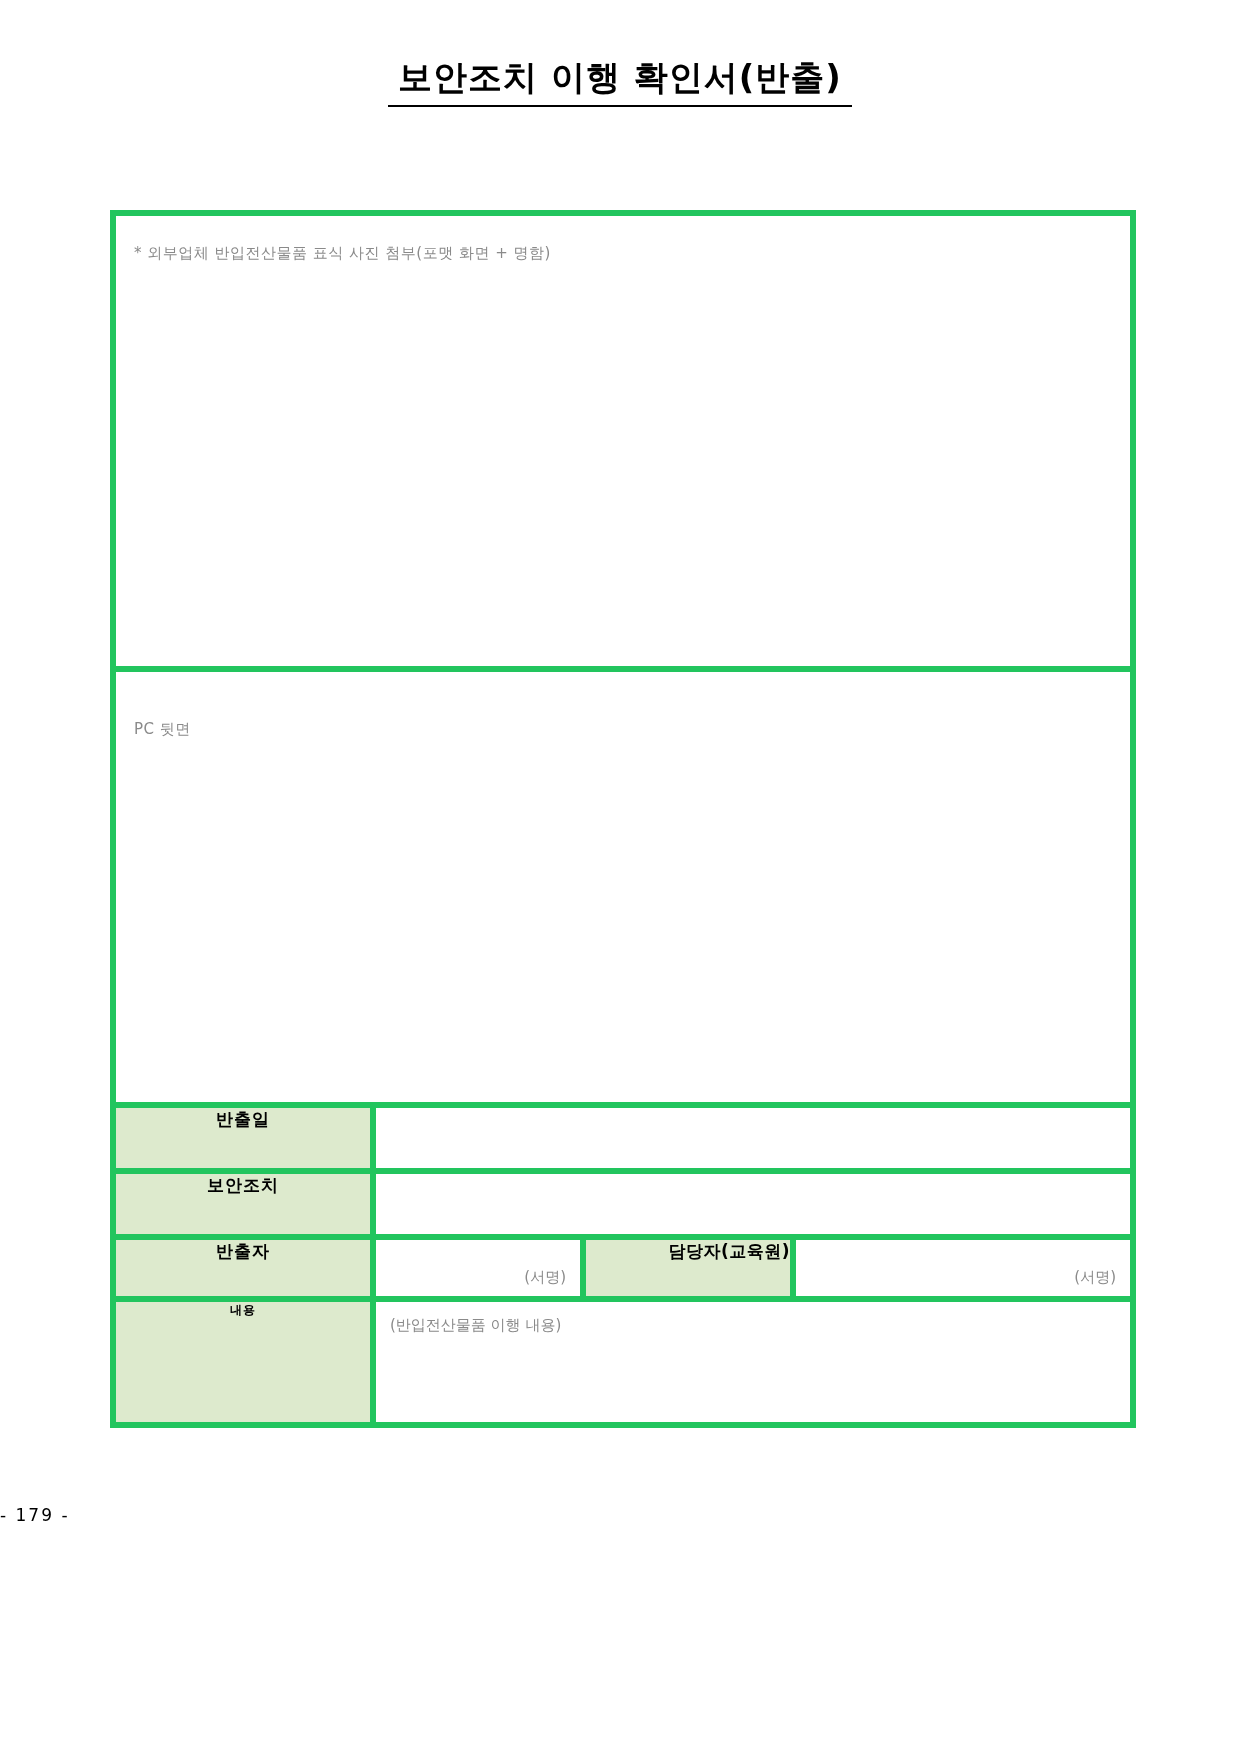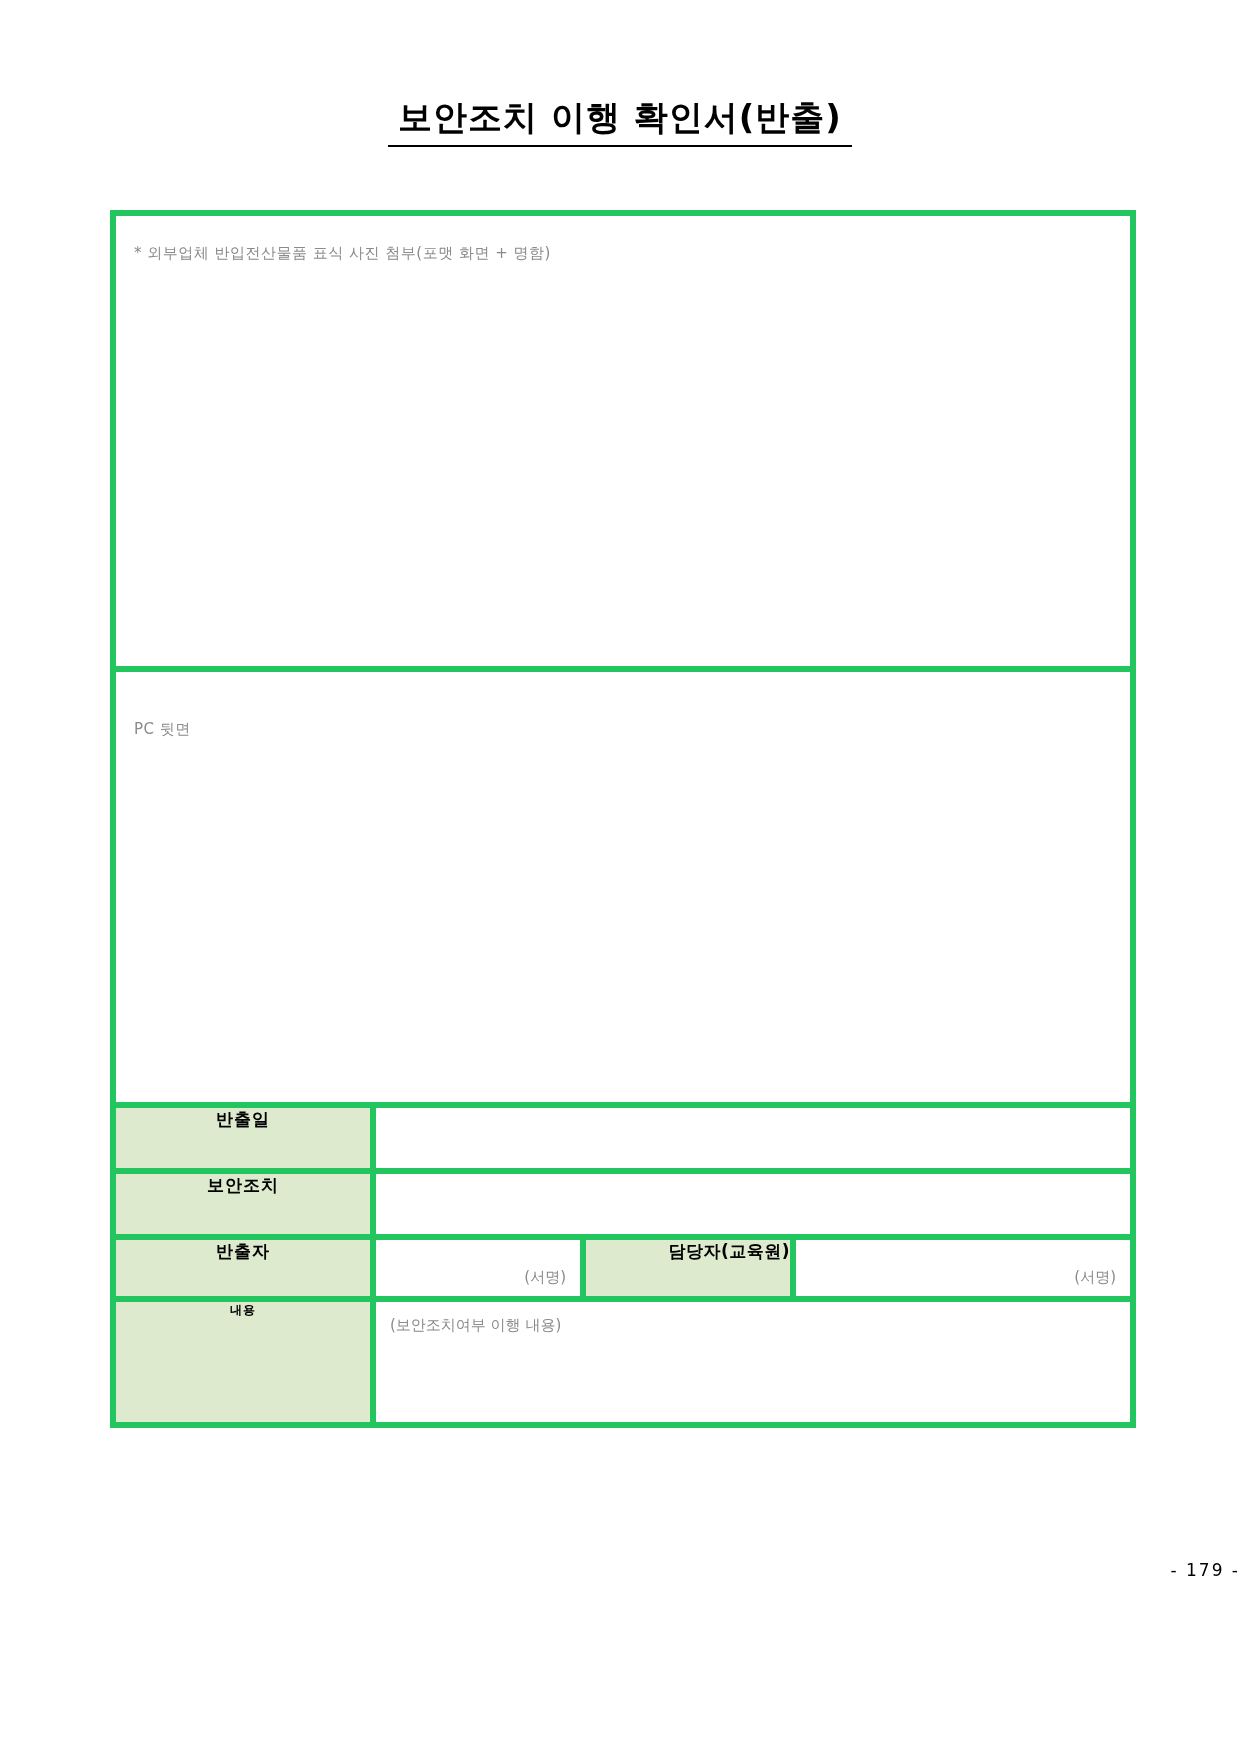--- a/index.html
+++ b/index.html
@@ -17,21 +17,21 @@
   .page {
     width: 1240px;
     height: 1753px;
     box-sizing: border-box;
     position: relative;
   }
 
   
   .title-wrap {
     text-align: center;
-    padding-top: 96px;
+    padding-top: 56px;
   }
   .doc-title {
     display: inline-block;
     font-size: 34px;
     font-weight: bold;
     letter-spacing: 1px;
     border-bottom: 2px solid #000;
     padding: 0 10px 6px 10px;
     line-height: 1.25;
   }
@@ -124,22 +124,22 @@
     font-size: 15px;
     color: #8a8a8a;
     padding: 14px 0 0 14px;
   }
 
   
   .page-number {
     position: absolute;
     left: 0;
     right: 0;
-    top: 1560px;
-    text-align: right;
+    top: 1505px;
+    text-align: left;
     font-size: 17px;
     letter-spacing: 2px;
   }
 </style>
 </head>
 <body>
 
 <div class="page">
 
   <div class="title-wrap">
@@ -182,21 +182,21 @@
         </td>
         <td class="sign-label">담당자(교육원)</td>
         <td class="sign-blank">
           <span class="sign-hint">(서명)</span>
         </td>
       </tr>
 
       <tr>
         <td class="content-label">내용</td>
         <td class="content-value" colspan="3">
-          <div class="content-hint">(보안조치여부 이행 내용)</div>
+          <div class="content-hint">(반입전산물품 이행 내용)</div>
         </td>
       </tr>
     </tbody>
   </table>
 
   <div class="page-number">- 179 -</div>
 
 </div>
 
 </body></html>

